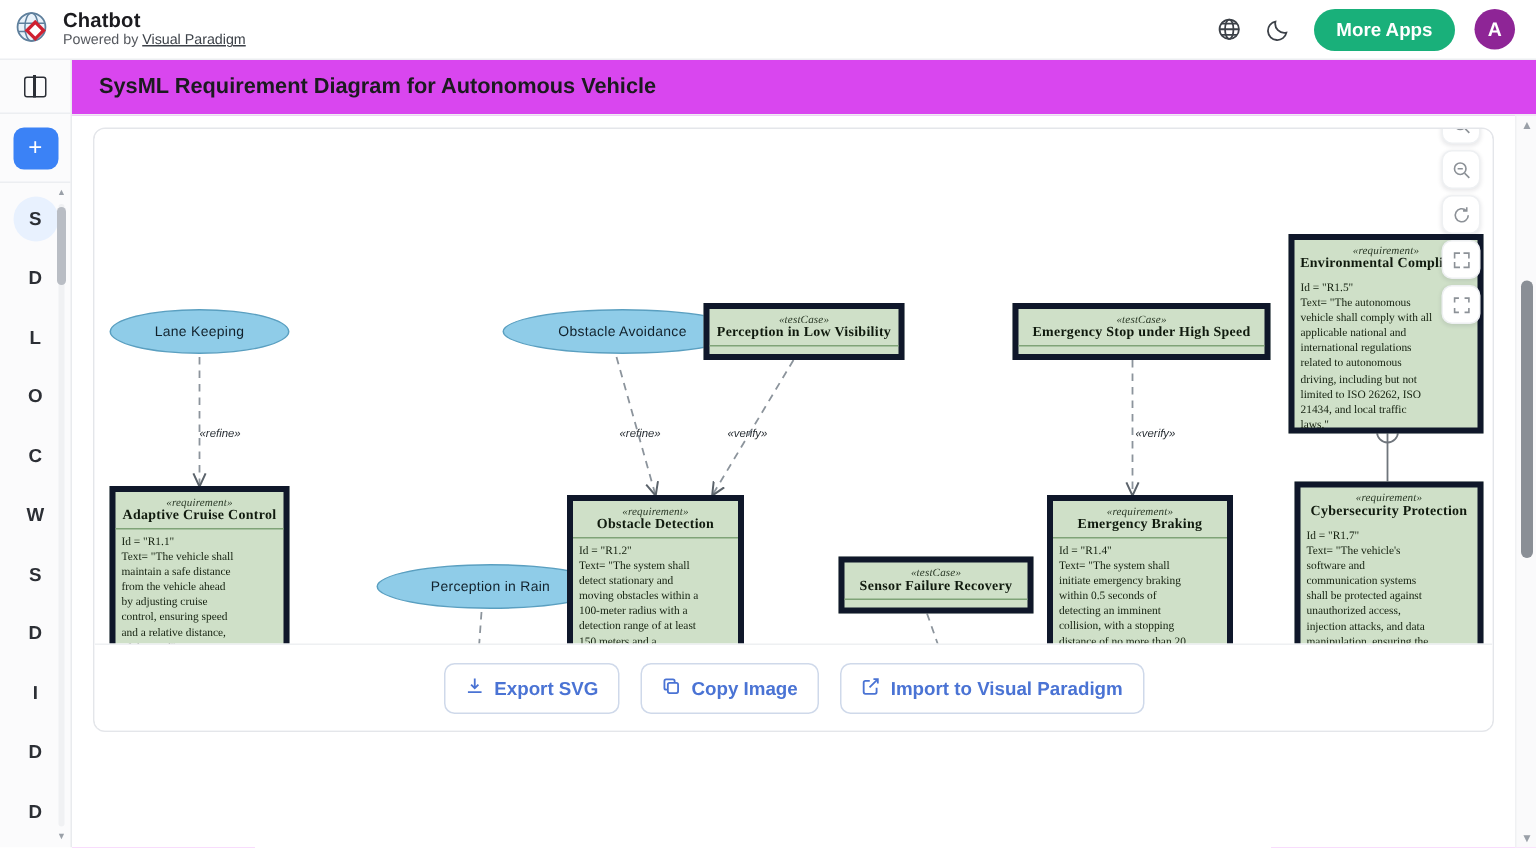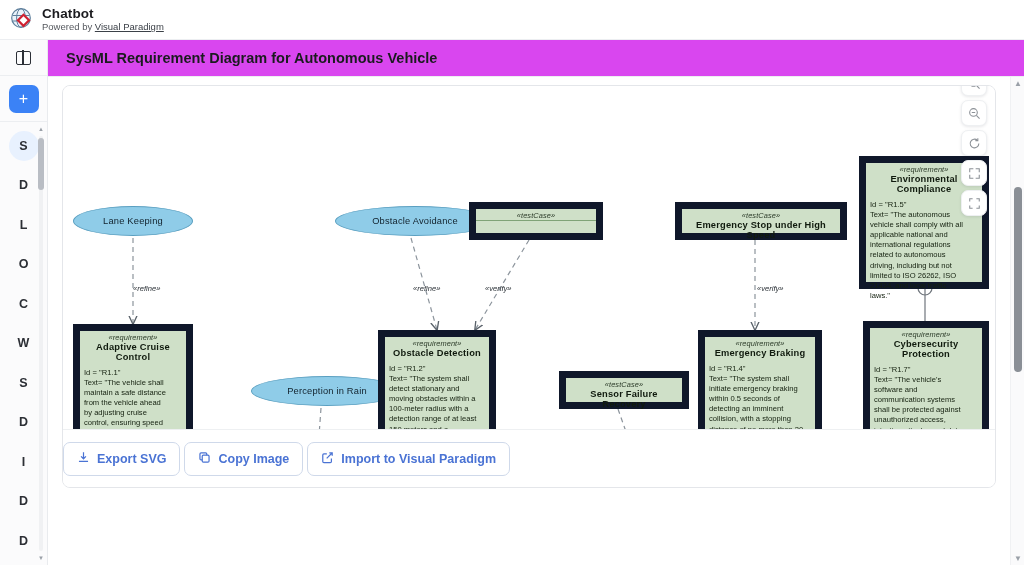--- a/index.html
+++ b/index.html
@@ -109,22 +109,22 @@
   }
 
   
   .node { position: absolute; font-size: 8.6px; color: #15202b; }
   .uc {
     background: #8fcce8; border: 1px solid #5a9fc0; border-radius: 50%;
     display: flex; align-items: center; justify-content: center;
     font-weight: normal; font-size: 9.3px; color: #11212c; letter-spacing: .2px;
   }
   .blk {
-    background: #cfe0c8; border: 7px solid #0f172a;
-    display: flex; flex-direction: column;
+    background: #cfe0c8; border: 4px solid #0f172a;
+    display: flex; flex-direction: column; font-family: Liberation Serif, serif;
   }
   .blk .ster { text-align: center; font-size: 7.4px; font-style: italic; color: #2b3a28; padding-top: 2px; letter-spacing: .1px;}
   .blk .nm { text-align: center; font-weight: bold; font-size: 9.3px; color: #101a0e; padding: 0 3px 3px; letter-spacing: .2px;}
   .blk .sep { height: 1px; background: #7fa377; }
   .blk .bodytxt { padding: 3px 4px 2px; font-size: 7.6px; line-height: 1.33; color: #14200f; white-space: pre-wrap; word-break: break-word; }
   .blk .foot { flex: 1; }
 
   .lbl {
     position: absolute; font-size: 7.6px; font-style: italic; color: #2a3036;
     background: transparent; white-space: nowrap;
@@ -135,21 +135,21 @@
   .zoom-tools { position: absolute; right: 8px; top: -16px; display: flex; flex-direction: column; gap: 4px; z-index: 5;}
   .zoom-btn {
     width: 26px; height: 26px; border-radius: 7px; background: #fff;
     border: 1px solid #eef0f2; box-shadow: 0 1px 3px rgba(16,24,40,.10);
     display: flex; align-items: center; justify-content: center;
     color: #8c9197; cursor: pointer;
   }
 
   .card-actions {
     position: absolute; left: 0; right: 0; bottom: 0; height: 58px;
-    display: flex; align-items: center; justify-content: flex-start; gap: 4px;
+    display: flex; align-items: center; justify-content: center; gap: 14px;
     background: #fff; border-top: 1px solid #eef0f2;
   }
   .act-btn {
     display: flex; align-items: center; gap: 7px;
     border: 1px solid #cfd9ea; border-radius: 7px; background: #fff;
     color: #4a73d4; font-size: 12.5px; font-weight: bold; padding: 8px 13px; cursor: pointer;
     font-family: "Liberation Sans", sans-serif;
   }
 
   
@@ -189,20 +189,36 @@
           <path d="M13.5 6.2 L20.6 13.3 L13.5 20.4 L6.4 13.3 Z" fill="#cf2030"></path>
           <path d="M13.5 9.3 L17.5 13.3 L13.5 17.3 L9.5 13.3 Z" fill="#ffffff"></path>
         </svg>
       </span>
       <span class="brand-text">
         <div class="brand-title">Chatbot</div>
         <div class="brand-sub"><span>Powered by </span><a href="#">Visual Paradigm</a></div>
       </span>
     </div>
     <div class="topbar-spacer"></div>
+    <div class="topbar-actions">
+      <span class="icon-btn">
+        <svg width="17" height="17" viewBox="0 0 20 20" fill="none" stroke="#3c4148" stroke-width="1.4">
+          <circle cx="10" cy="10" r="7.6"></circle>
+            <ellipse cx="10" cy="10" rx="3.3" ry="7.6"></ellipse>
+            <path d="M2.6 10h14.8M4 5.6h12M4 14.4h12"></path>
+        </svg>
+      </span>
+      <span class="icon-btn">
+        <svg width="17" height="17" viewBox="0 0 20 20" fill="none" stroke="#3c4148" stroke-width="1.4">
+          <path d="M16 12.6A7.2 7.2 0 0 1 7.4 4 7.3 7.3 0 1 0 16 12.6Z"></path>
+        </svg>
+      </span>
+      <button class="more-apps">More Apps</button>
+      <span class="avatar">A</span>
+    </div>
   </div>
 
   <div class="body-row">
 
     <div class="rail">
       <div class="rail-top">
         <span class="panel-icon"></span>
       </div>
       <button class="rail-new">+</button>
       <div class="rail-sep"></div>
@@ -271,20 +287,21 @@
                     <path d="M165.5,431.5 L174.5,440.5 M174.5,431.5 L165.5,440.5"></path>
                   </g>
                 </svg>
 
                 <div class="node uc" style="left:60px;top:190px;width:120px;height:30px;">Lane Keeping</div>
                 <div class="node uc" style="left:322px;top:190px;width:160px;height:30px;">Obstacle Avoidance</div>
                 <div class="node uc" style="left:238px;top:360px;width:152px;height:30px;">Perception in Rain</div>
 
                 <div class="node blk" style="left:456px;top:186px;width:134px;height:38px;">
                   <div class="ster">«testCase»</div>
+                  <div class="nm">Perception in Low Visibility</div>
                   <div class="sep"></div>
                   <div class="foot"></div>
                 </div>
                 <div class="node blk" style="left:662px;top:186px;width:172px;height:38px;">
                   <div class="ster">«testCase»</div>
                   <div class="nm">Emergency Stop under High Speed</div>
                   <div class="sep"></div>
                   <div class="foot"></div>
                 </div>
                 <div class="node blk" style="left:546px;top:355px;width:130px;height:38px;">

